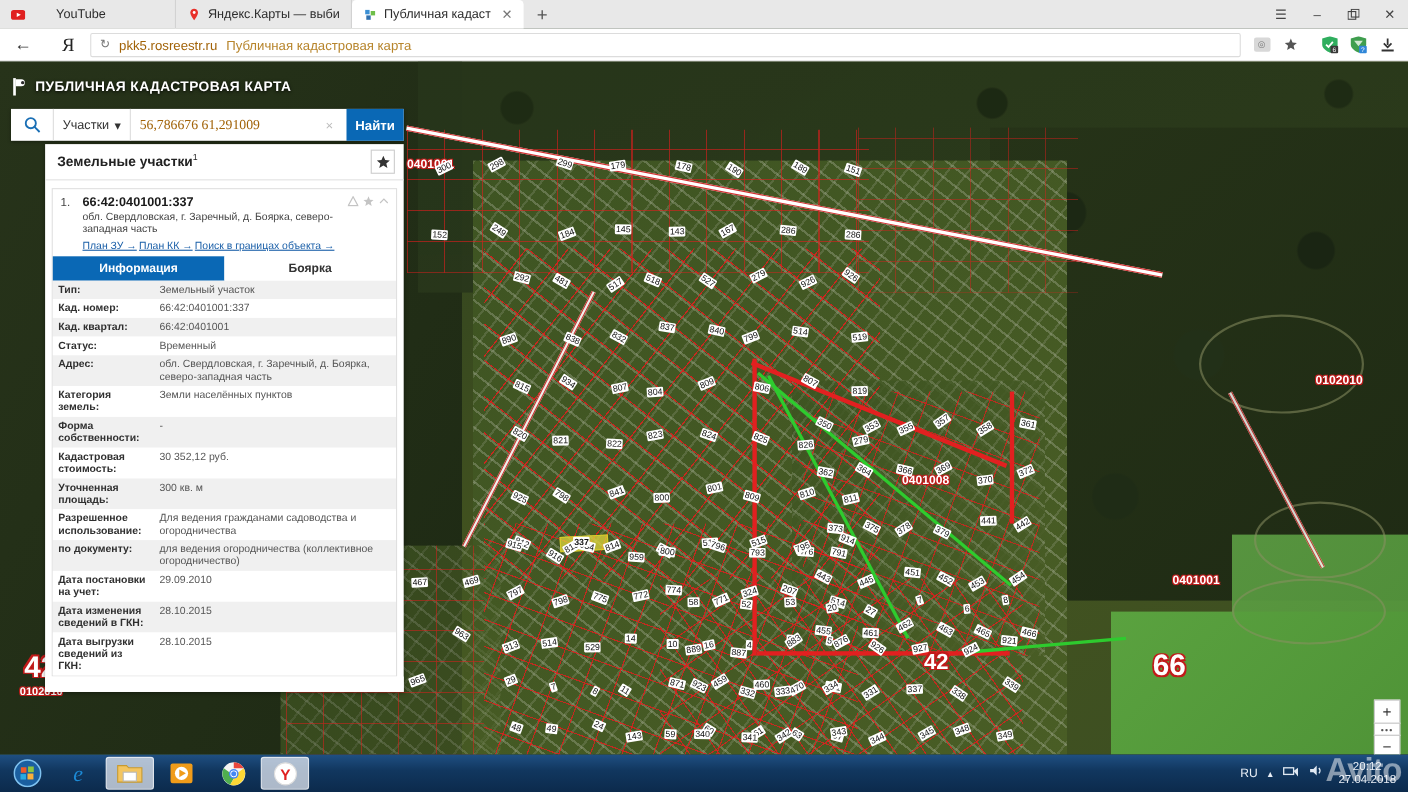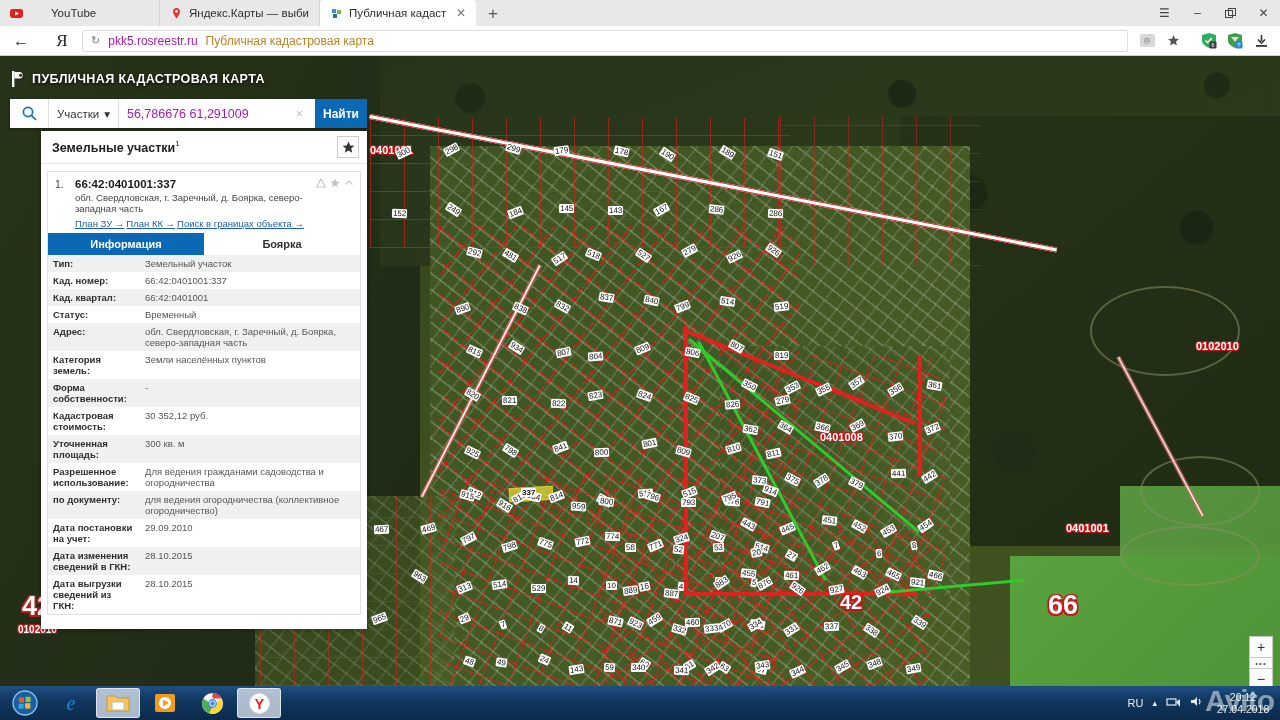--- a/index.html
+++ b/index.html
@@ -36,21 +36,21 @@
     border-bottom:1px solid #d0d0d0;
   }
   #back-btn{ width:42px;text-align:center;font-size:16px;color:#333;}
   #yandex-logo{ width:40px;text-align:center;font-size:17px;color:#222;
                 font-family:"Liberation Serif", serif;}
   #urlbar{
     flex:1; height:22px; background:#fff; border:1px solid #dcdcdc; border-radius:2px;
     display:flex;align-items:center; gap:8px; padding:0 8px; margin-right:6px;
   }
   #reload-icon{font-size:11px;color:#777;}
-  #url-host{font-size:12px;color:#a21caf;}
+  #url-host{font-size:12px;color:#a16207;}
   #url-title{font-size:12px;color:#b7852c;}
   .tb-ic{ width:26px;height:26px;display:flex;align-items:center;justify-content:center;}
 
   
   #map{
     position:absolute; left:0; top:56px; width:1280px; height:630px;
     overflow:hidden;
     background:
       radial-gradient(circle at 20% 15%, #31421f 0 3px, transparent 4px),
       radial-gradient(circle at 50% 40%, #2a3a1b 0 3px, transparent 4px),
@@ -176,22 +176,22 @@
     position:absolute;left:10px;top:99px;width:357px;height:29px;background:#fff;
     display:flex;align-items:center; box-shadow:0 1px 3px rgba(0,0,0,.35);
   }
   #search-icon{ width:38px;display:flex;align-items:center;justify-content:center;}
   #search-type{
     display:flex;align-items:center;gap:5px;font-size:11.5px;color:#333;
     padding:0 8px;height:29px;border-right:1px solid #ddd;border-left:1px solid #ddd;
   }
   #search-input-wrap{ flex:1;display:flex;align-items:center;height:29px;padding:0 6px 0 8px;}
   #search-input{
-    border:none;outline:none;flex:1;font-size:12.5px;color:#a21caf;
-    font-family:Liberation Sans, sans-serif;background:transparent;
+    border:none;outline:none;flex:1;font-size:12.5px;color:#a16207;
+    font-family:Liberation Serif, serif;background:transparent;
   }
   #search-clear{ color:#bbb;font-size:12px;padding:0 6px;}
   #search-go{
     width:52px;height:29px;background:#0a68b5;color:#fff;font-size:12px;font-weight:bold;
     display:flex;align-items:center;justify-content:center;
   }
   #results-panel{
     position:absolute;left:41px;top:131px;width:326px;background:#fff;
     box-shadow:0 1px 4px rgba(0,0,0,.4);
   }

